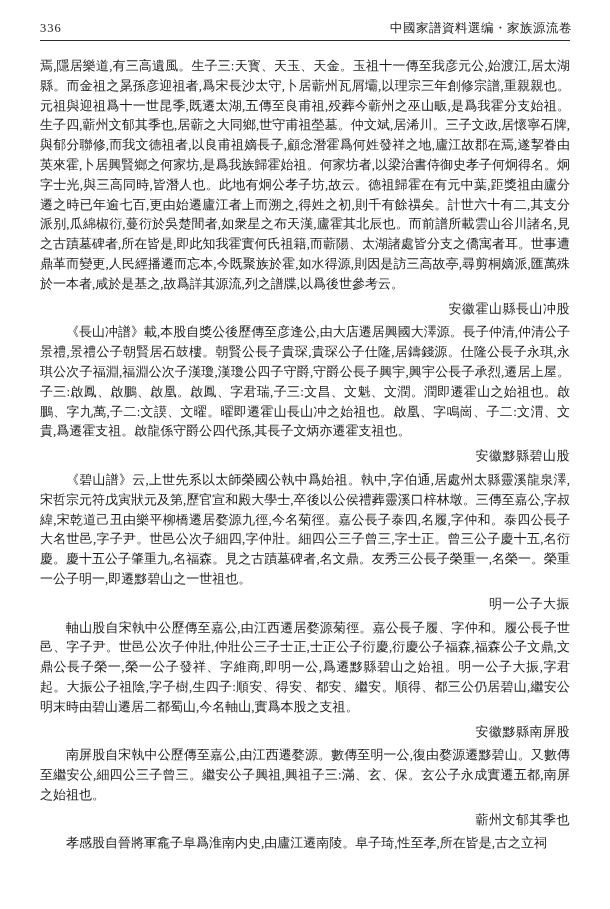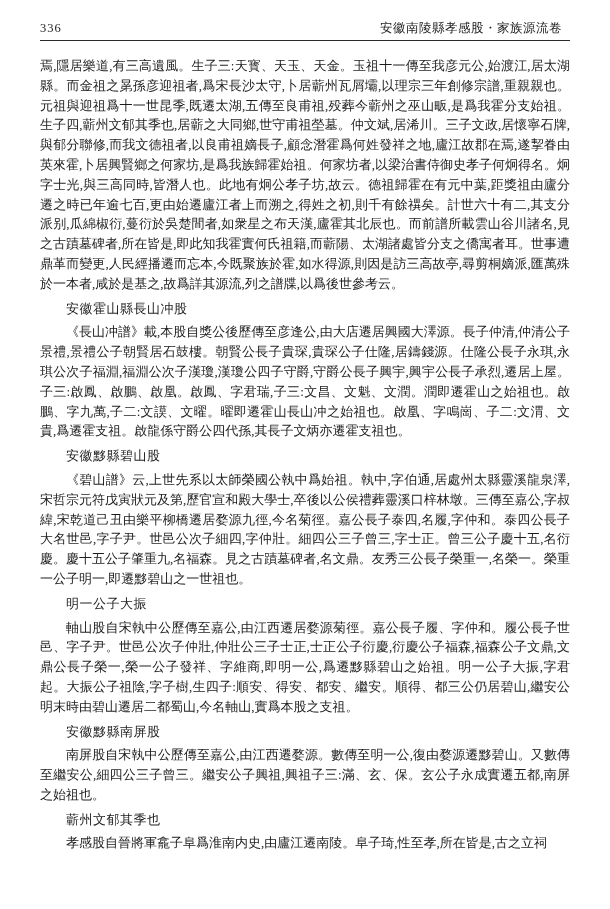--- a/index.html
+++ b/index.html
@@ -8,21 +8,21 @@
     background: #ffffff;
     font-family: "Liberation Serif", "DejaVu Serif", serif;
     color: #1c1c1c;
     overflow: hidden;
     position: relative;
   }
   .page { position: absolute; inset: 0; background: #ffffff; }
 
   .header {
     position: absolute;
-    left: 40px; right: 48px; top: 20px;
+    left: 40px; right: 38px; top: 20px;
     display: flex;
     justify-content: space-between;
     align-items: baseline;
     font-size: 12.5px;
     color: #222;
   }
   .header .pageno { letter-spacing: 1px; }
   .header .booktitle { letter-spacing: 0.5px; }
 
   .header-rule {
@@ -40,32 +40,32 @@
     line-height: 19.8px;
     text-align: justify;
     text-justify: inter-ideograph;
     color: #1c1c1c;
   }
   .para { margin: 0; text-indent: 2em; }
   .para.no-indent { text-indent: 0; }
   .heading {
     margin: 5px 0 4px 0;
     text-indent: 2em;
-    text-align: left;
+    text-align: right;
     letter-spacing: 0.5px;
   }
 </style>
 </head>
 <body>
 
 <div class="page">
 
   <div class="header">
     <span class="pageno">336</span>
-    <span class="booktitle">安徽南陵縣孝感股・家族源流卷</span>
+    <span class="booktitle">中國家譜資料選编・家族源流卷</span>
   </div>
 
   <div class="header-rule"></div>
 
   <div class="content">
     <p class="para no-indent">焉,隱居樂道,有三高遺風。生子三:天寳、天玉、天金。玉祖十一傳至我彦元公,始渡江,居太湖縣。而金祖之晜孫彦迎祖者,爲宋長沙太守,卜居蘄州瓦屑壩,以理宗三年創修宗譜,重親親也。元祖與迎祖爲十一世昆季,既遷太湖,五傳至良甫祖,殁葬今蘄州之巫山畈,是爲我霍分支始祖。生子四,蘄州文郁其季也,居蘄之大同鄉,世守甫祖塋墓。仲文斌,居浠川。三子文政,居懷寧石牌,與郁分聯修,而我文德祖者,以良甫祖嫡長子,顧念潛霍爲何姓發祥之地,廬江故郡在焉,遂挈眷由英來霍,卜居興賢鄉之何家坊,是爲我族歸霍始祖。何家坊者,以梁治書侍御史孝子何炯得名。炯字士光,與三高同時,皆潛人也。此地有炯公孝子坊,故云。德祖歸霍在有元中葉,距獎祖由廬分遷之時已年逾七百,更由始遷廬江者上而溯之,得姓之初,則千有餘禩矣。計世六十有二,其支分派别,瓜綿椒衍,蔓衍於吳楚間者,如衆星之布天漢,廬霍其北辰也。而前譜所載雲山谷川諸名,見之古蹟墓碑者,所在皆是,即此知我霍實何氏祖籍,而蘄陽、太湖諸處皆分支之僑寓者耳。世事遭鼎革而變更,人民經播遷而忘本,今既聚族於霍,如水得源,則因是訪三高故亭,尋剪桐嫡派,匯萬殊於一本者,咸於是基之,故爲詳其源流,列之譜牒,以爲後世參考云。</p>
     <p class="heading">安徽霍山縣長山冲股</p>
     <p class="para">《長山冲譜》載,本股自獎公後歷傳至彦逢公,由大店遷居興國大澤源。長子仲清,仲清公子景禮,景禮公子朝賢居石鼓樓。朝賢公長子貴琛,貴琛公子仕隆,居鑄錢源。仕隆公長子永琪,永琪公次子福淵,福淵公次子漢瓊,漢瓊公四子守爵,守爵公長子興宇,興宇公長子承烈,遷居上屋。子三:啟鳳、啟鵬、啟凰。啟鳳、字君瑞,子三:文昌、文魁、文潤。潤即遷霍山之始祖也。啟鵬、字九萬,子二:文謨、文曜。曜即遷霍山長山冲之始祖也。啟凰、字鳴崗、子二:文渭、文貴,爲遷霍支祖。啟龍係守爵公四代孫,其長子文炳亦遷霍支祖也。</p>
     <p class="heading">安徽黟縣碧山股</p>
     <p class="para">《碧山譜》云,上世先系以太師榮國公執中爲始祖。執中,字伯通,居處州太縣靈溪龍泉澤,宋哲宗元符戊寅狀元及第,歷官宣和殿大學士,卒後以公侯禮葬靈溪口梓林墩。三傳至嘉公,字叔緯,宋乾道己丑由樂平柳橋遷居婺源九徑,今名菊徑。嘉公長子泰四,名履,字仲和。泰四公長子大名世邑,字子尹。世邑公次子細四,字仲壯。細四公三子曾三,字士正。曾三公子慶十五,名衍慶。慶十五公子肇重九,名福森。見之古蹟墓碑者,名文鼎。友秀三公長子榮重一,名榮一。榮重一公子明一,即遷黟碧山之一世祖也。</p>

